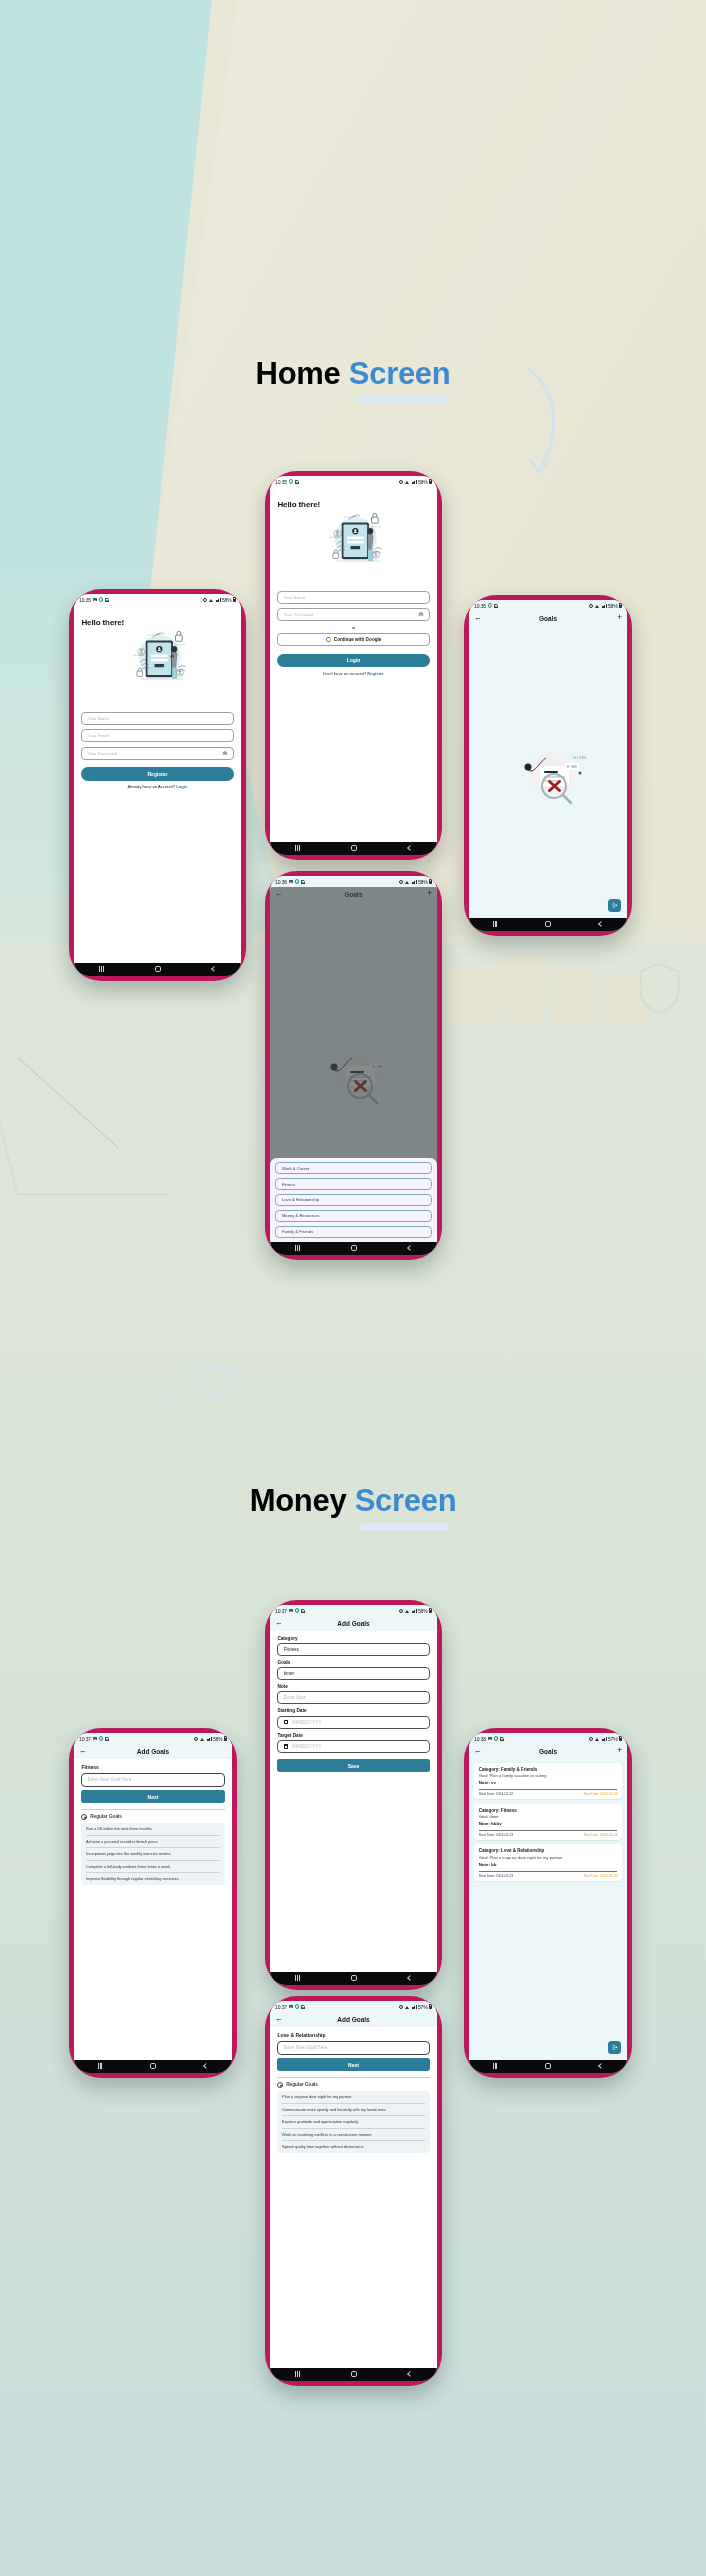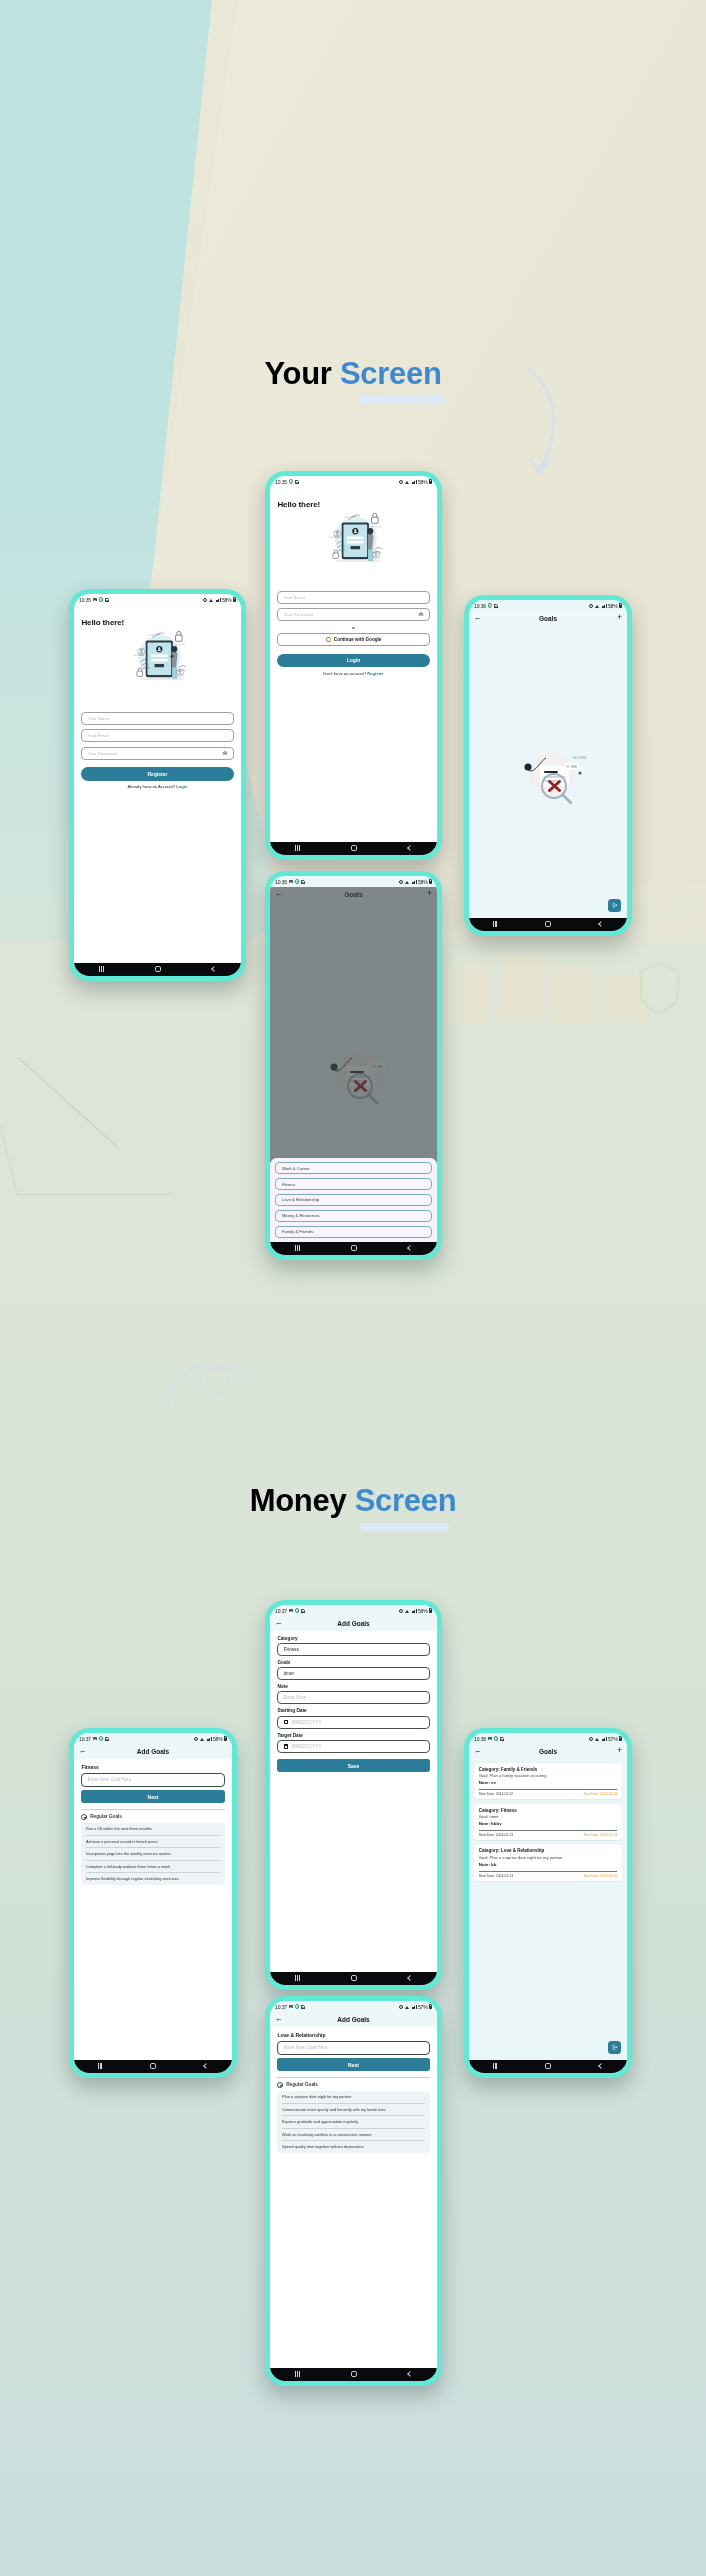--- a/index.html
+++ b/index.html
@@ -37,21 +37,21 @@
   .deco-arrow{position:absolute;left:518px;top:365px;width:53px;height:118px;opacity:.75;}
   .deco-shield{position:absolute;left:636px;top:960px;width:47px;height:56px;opacity:.45;}
 
   
   .sec-title{position:absolute;z-index:3;text-align:center;width:100%;left:0;
     font-size:31px;font-weight:bold;letter-spacing:-0.3px;color:#000;}
   .sec-title .blue{color:#3d8ad1;}
   .sec-underline{position:absolute;z-index:3;height:7.7px;width:89px;border-radius:4.7px;background:#dde9f5;}
 
   
-  .phone{position:absolute;z-index:5;background:#5eead4;border-radius:20px;
+  .phone{position:absolute;z-index:5;background:#be185d;border-radius:32px;
     box-shadow:0 9.4px 20px rgba(40,60,60,.30);padding:5.3px 4.7px;}
   .screen{position:relative;width:100%;height:100%;border-radius:15.3px;overflow:hidden;background:#fff;
     display:flex;flex-direction:column;}
   .statusbar{height:10.6px;flex:0 0 10.6px;display:flex;align-items:center;justify-content:space-between;
     padding:0 5.3px;font-size:5px;color:#16181a;letter-spacing:-0.1px;}
   .sb-left{display:flex;align-items:center;gap:1.8px;}
   .sb-right{display:flex;align-items:center;gap:1.5px;}
   .sb-time{font-size:5px;font-weight:500;}
   .ic-img{width:4.1px;height:3.5px;background:#4a5560;border-radius:0.6px;position:relative;}
   .ic-img:after{content:"";position:absolute;left:0.6px;bottom:0.6px;width:2.9px;height:1.2px;background:#fff;clip-path:polygon(0 100%,30% 30%,55% 70%,75% 40%,100% 100%);}
@@ -171,21 +171,21 @@
   <svg class="deco-squig" viewBox="0 0 150 110">
     <path d="M6 100 C6 44 46 10 84 18 C118 26 118 66 86 70 C58 74 50 40 74 28 C100 16 136 28 146 50" stroke="#cfe0f2" stroke-width="4" fill="none" stroke-linecap="round"></path>
   </svg>
 
   <svg class="deco-shield" viewBox="0 0 80 95">
     <path d="M40 6 L72 20 V52 C72 72 56 84 40 90 C24 84 8 72 8 52 V20 Z" stroke="#bcd9cf" stroke-width="4" fill="none"></path>
   </svg>
 </div>
 
 <div class="sec-title" style="top:356px;">
-  <span>Your</span>
+  <span>Home</span>
   <span class="blue">Screen</span>
 </div>
 <div class="sec-underline" style="top:396px;left:357px;"></div>
 
 <div class="phone" style="left:69px;top:589px;width:177px;height:392px;">
   <div class="screen">
     <div class="statusbar">
       <div class="sb-left">
         <span class="sb-time">10:35</span>
         <span class="ic-img"></span>

